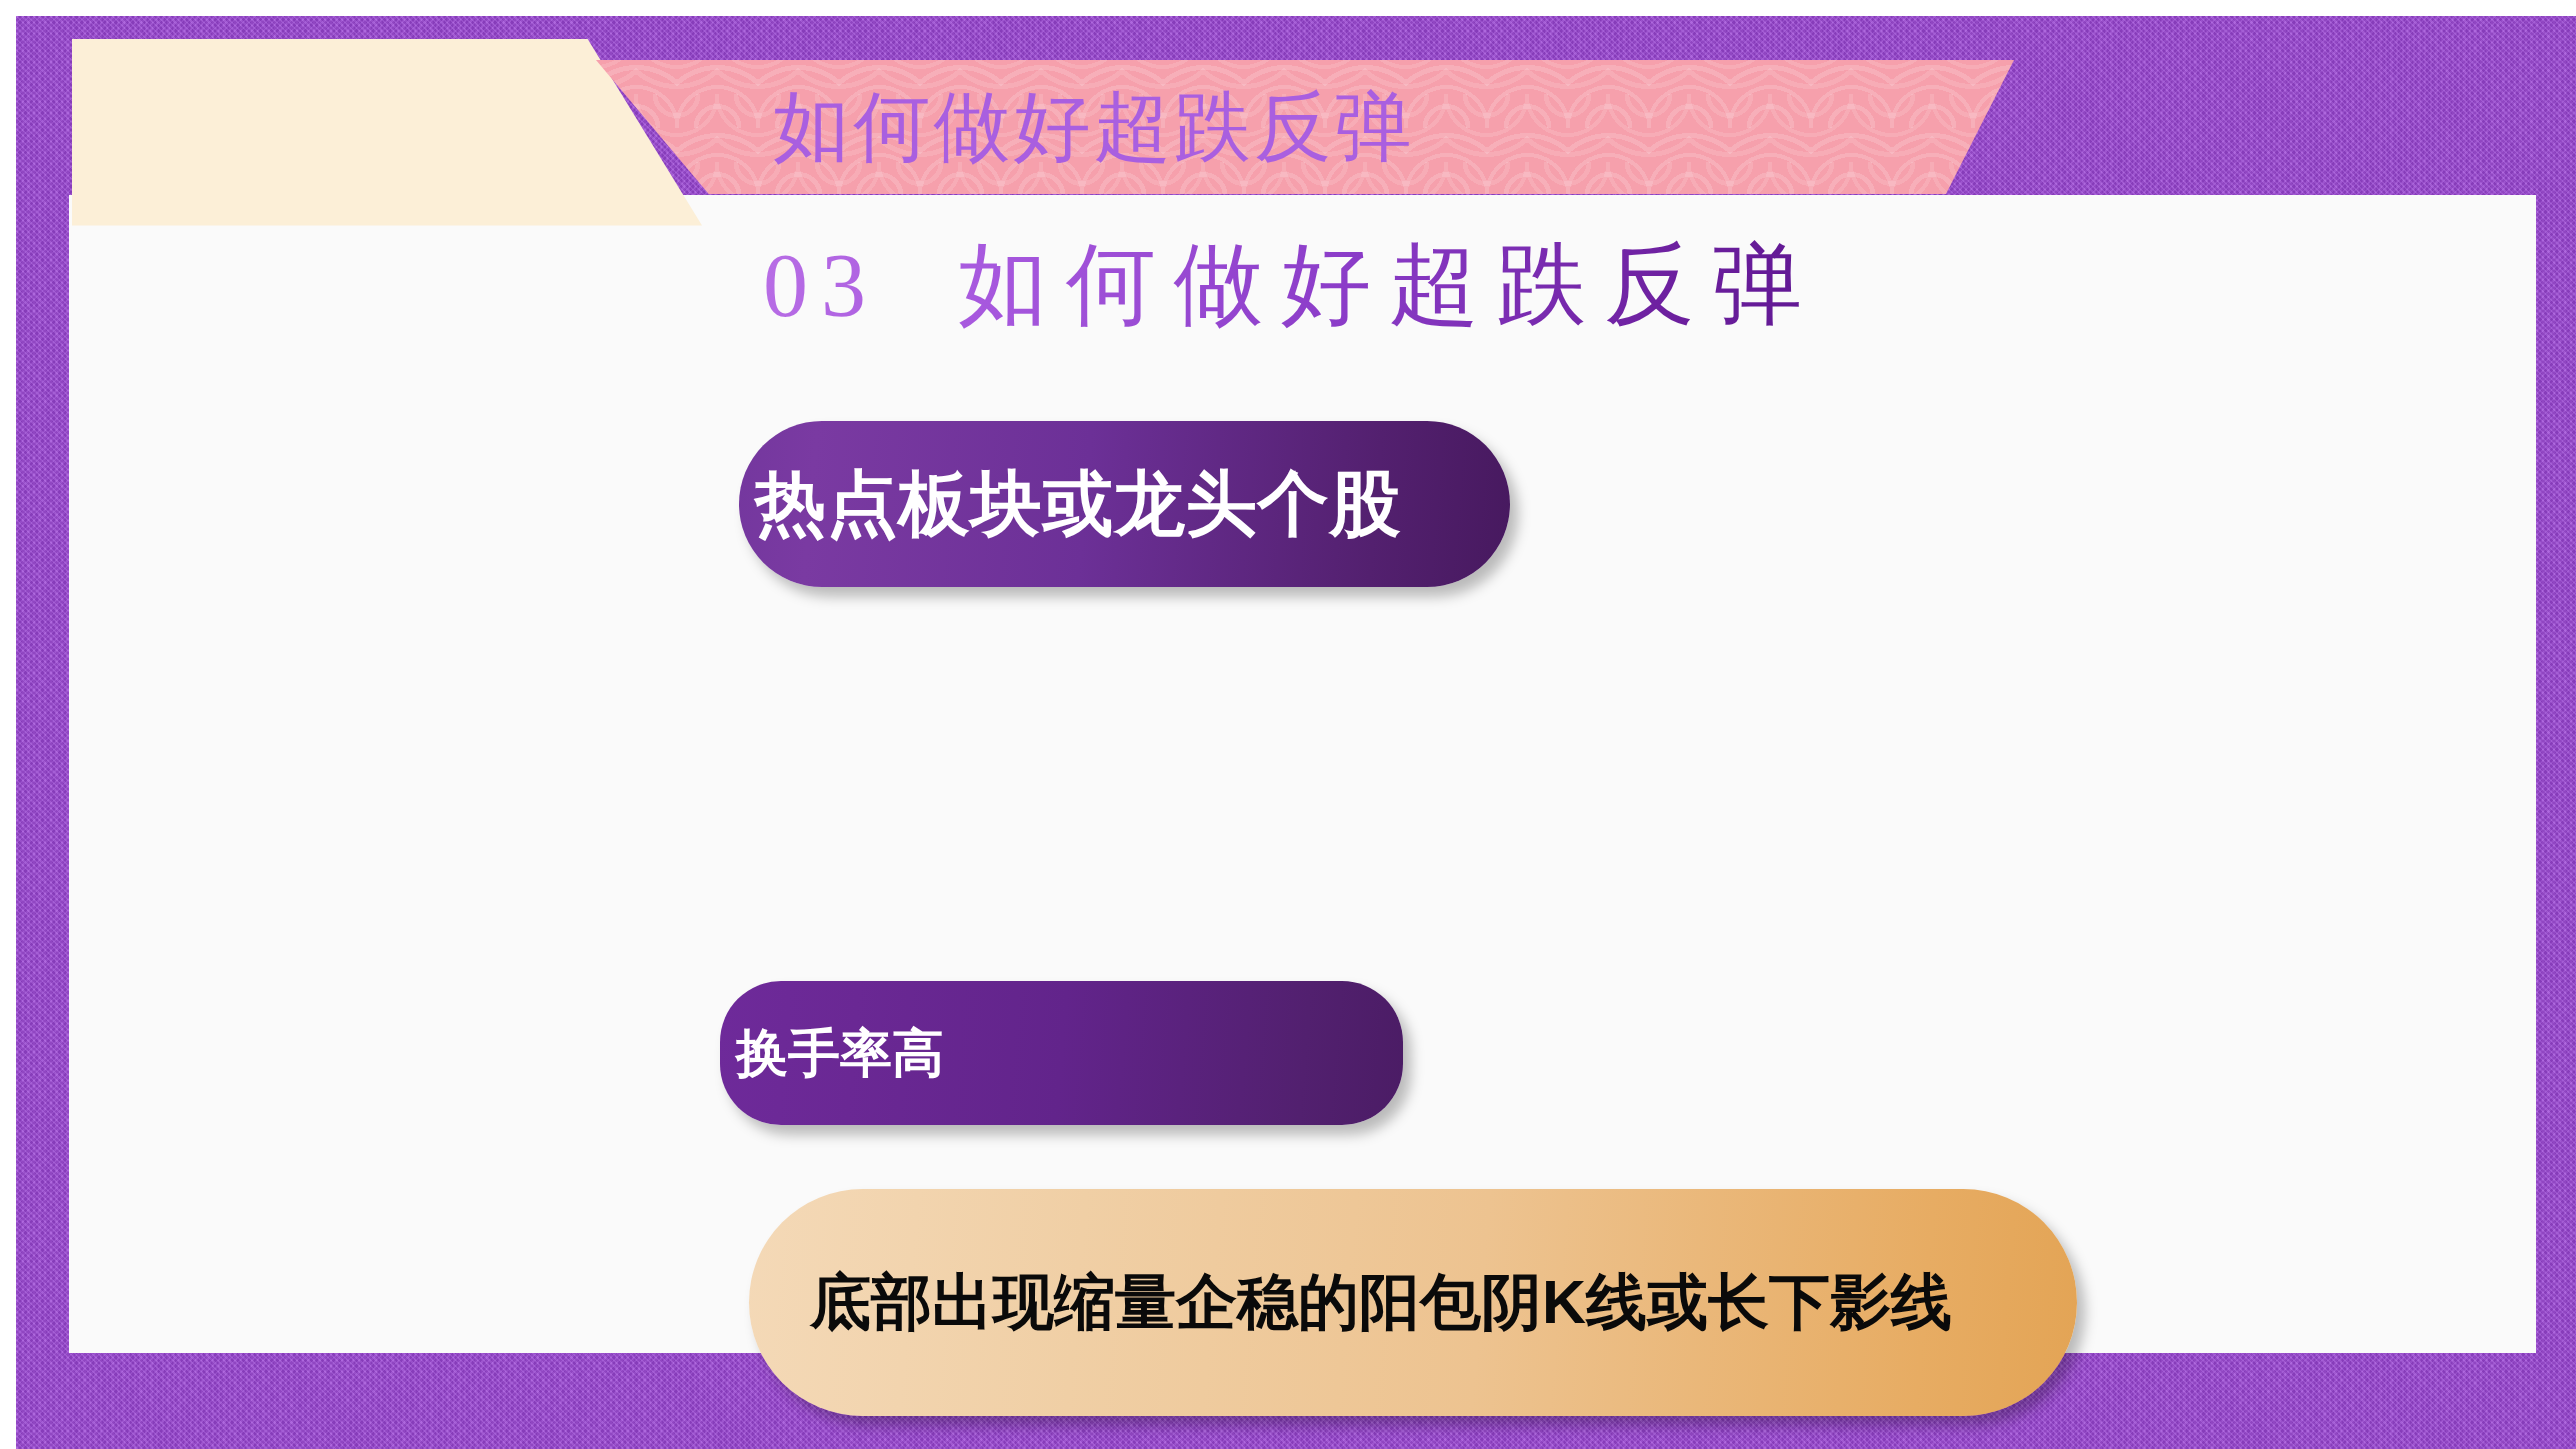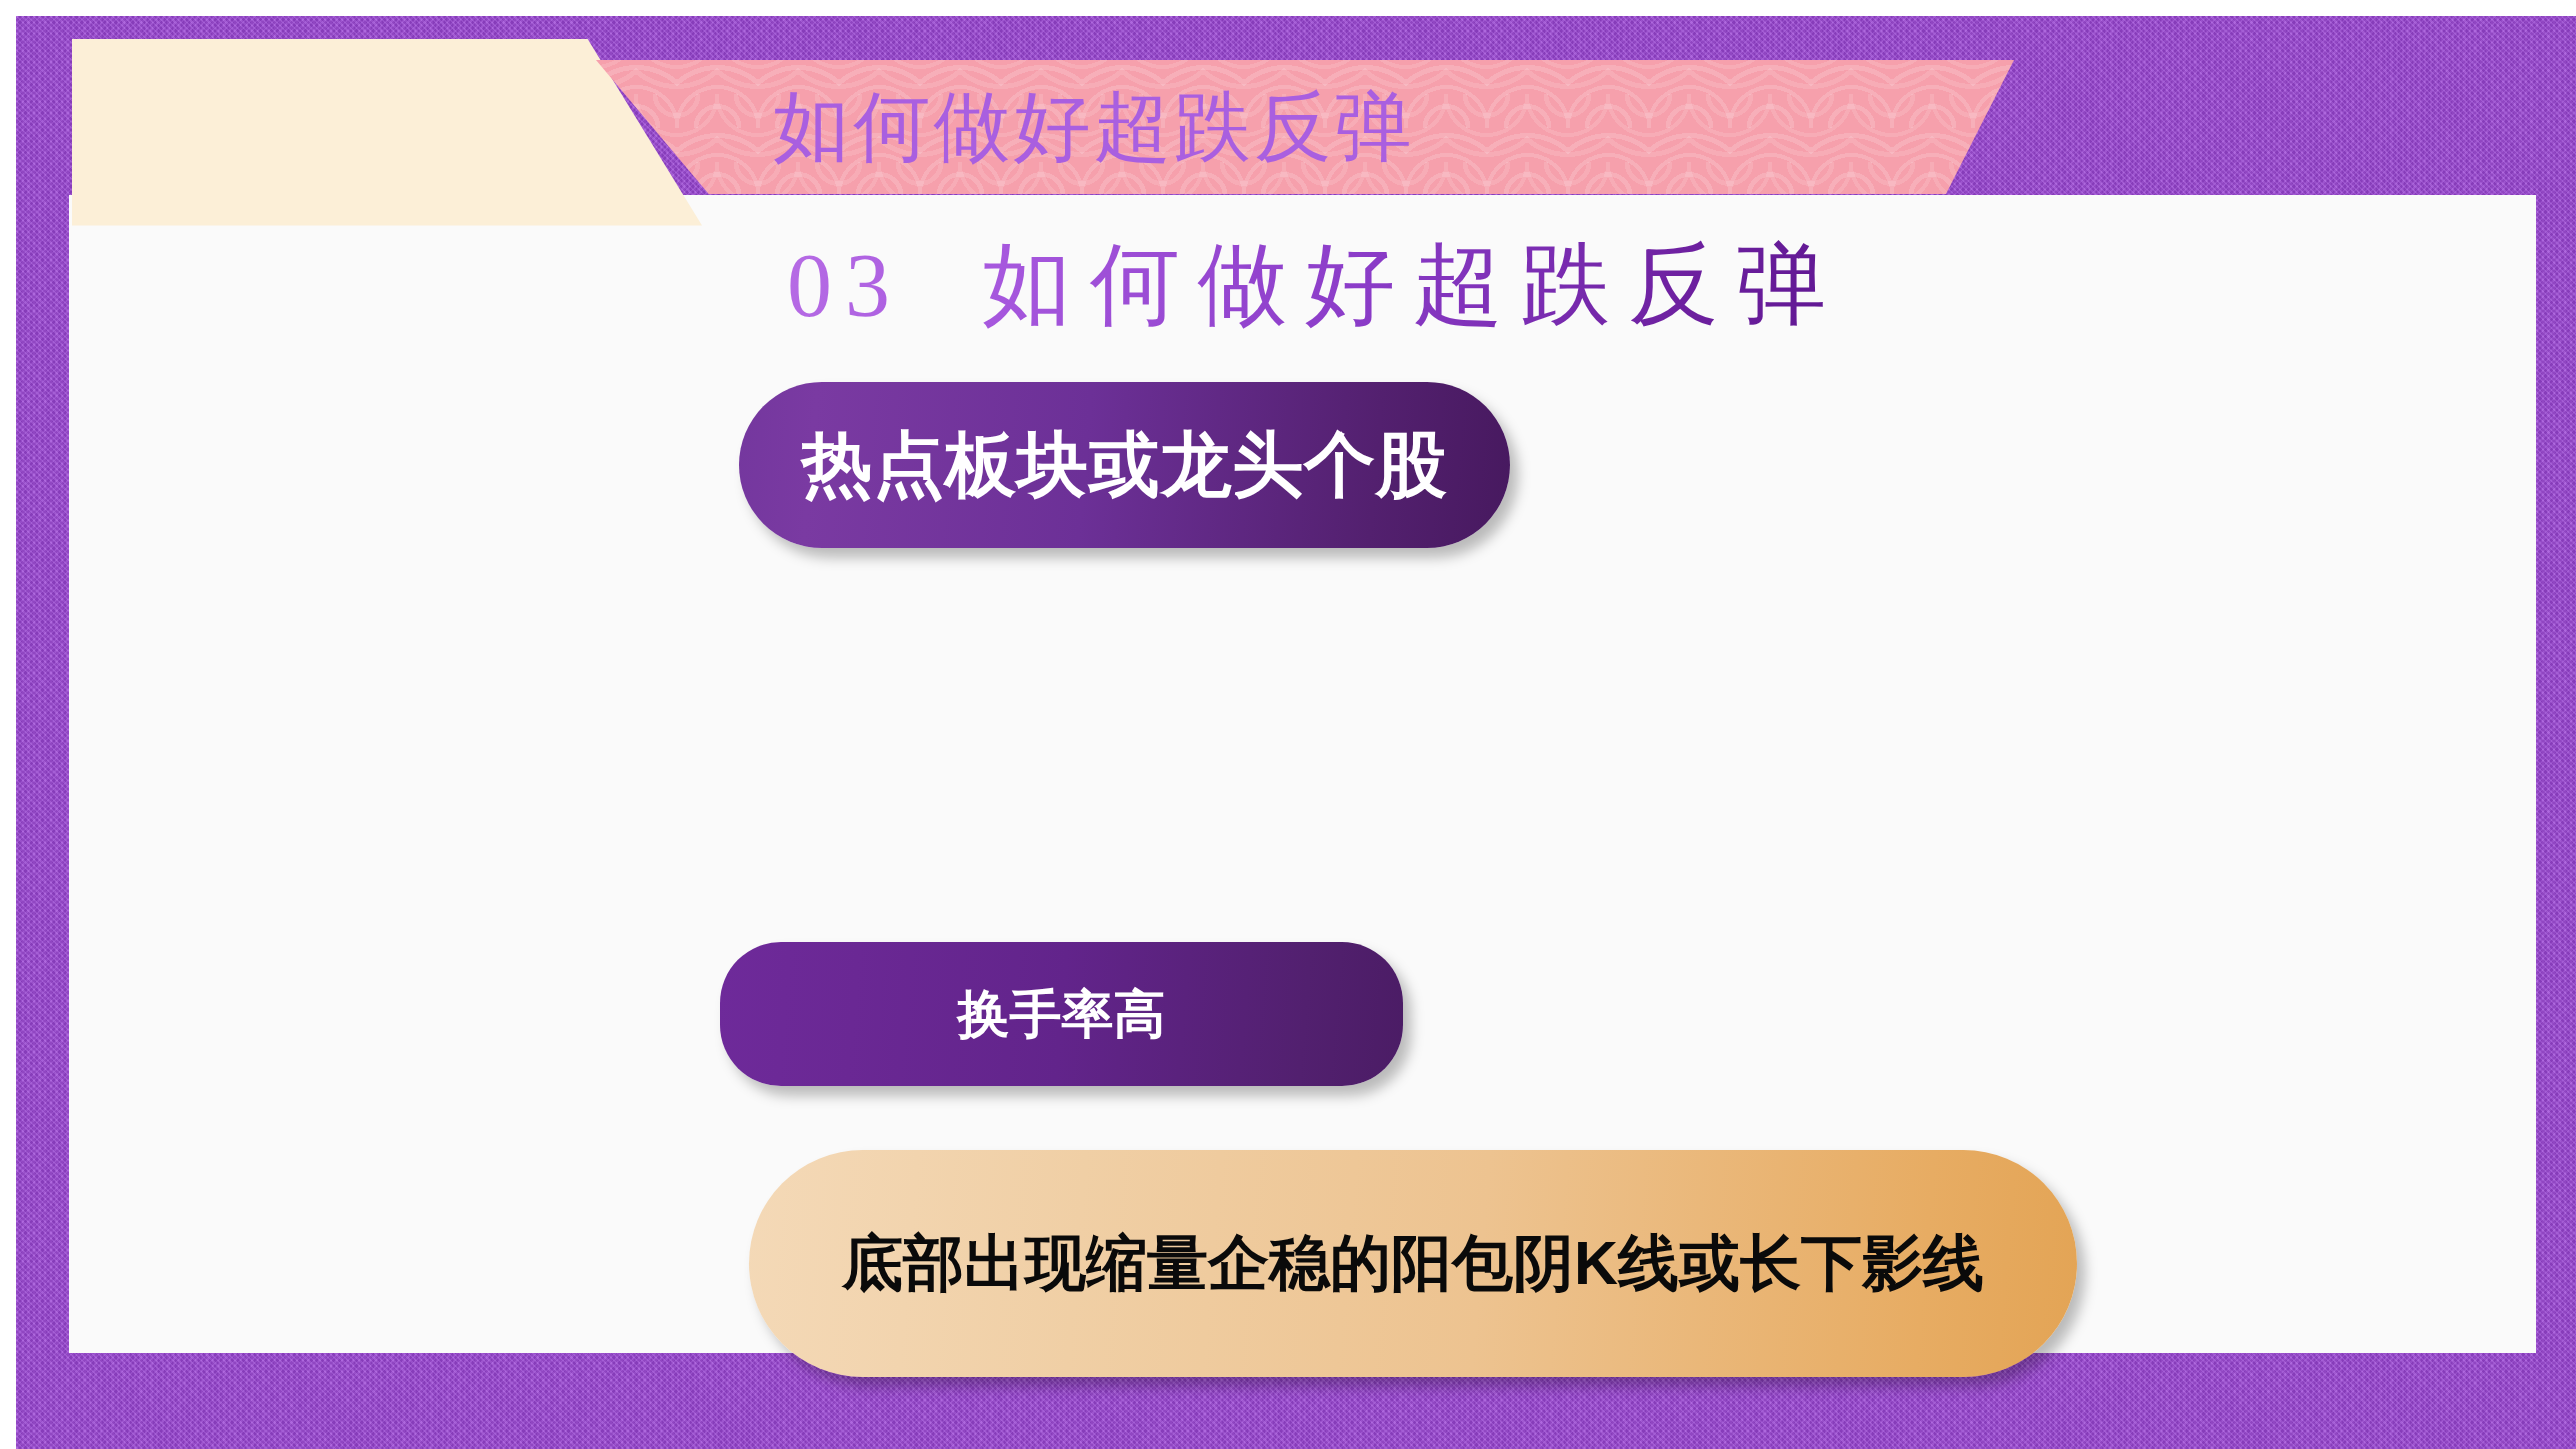--- a/index.html
+++ b/index.html
@@ -93,32 +93,32 @@
     font-family:"Liberation Serif", "DejaVu Serif", serif;
     font-size:90px;
     letter-spacing:17.7px;
     white-space:nowrap;
     background:linear-gradient(100deg,#B96FE6 0%, #A758DE 22%, #8B3CC8 55%, #6C1F9E 85%, #5E1690 100%);
     -webkit-background-clip:text;
     background-clip:text;
     color:transparent;
     -webkit-text-fill-color:transparent;
   }
-  #section-heading .num { letter-spacing:13px;margin-left:24px; }
+  #section-heading .num { letter-spacing:13px; }
 
   
   .pill {
     position:absolute;
     display:flex;
     align-items:center;
-    justify-content:center;
     text-align:center;
     box-shadow:8px 9.7px 13px rgba(0,0,0,0.26);
     font-weight:bold;
     line-height:1.12;
+    margin-top:39px;
   }
   .pill.purple { color:#FFFFFF; }
   .pill.orange { color:#0A0A0A; }
 
   #pill-1 {
     left:723px; top:366px;
     width:771px; height:166px;
     border-radius:83px;
     background:linear-gradient(95deg,#7C3BA4 0%, #74379E 0%, #7A3AA2 10%, #6C3097 45%, #53206F 82%, #47195F 100%);
     font-size:71px;

